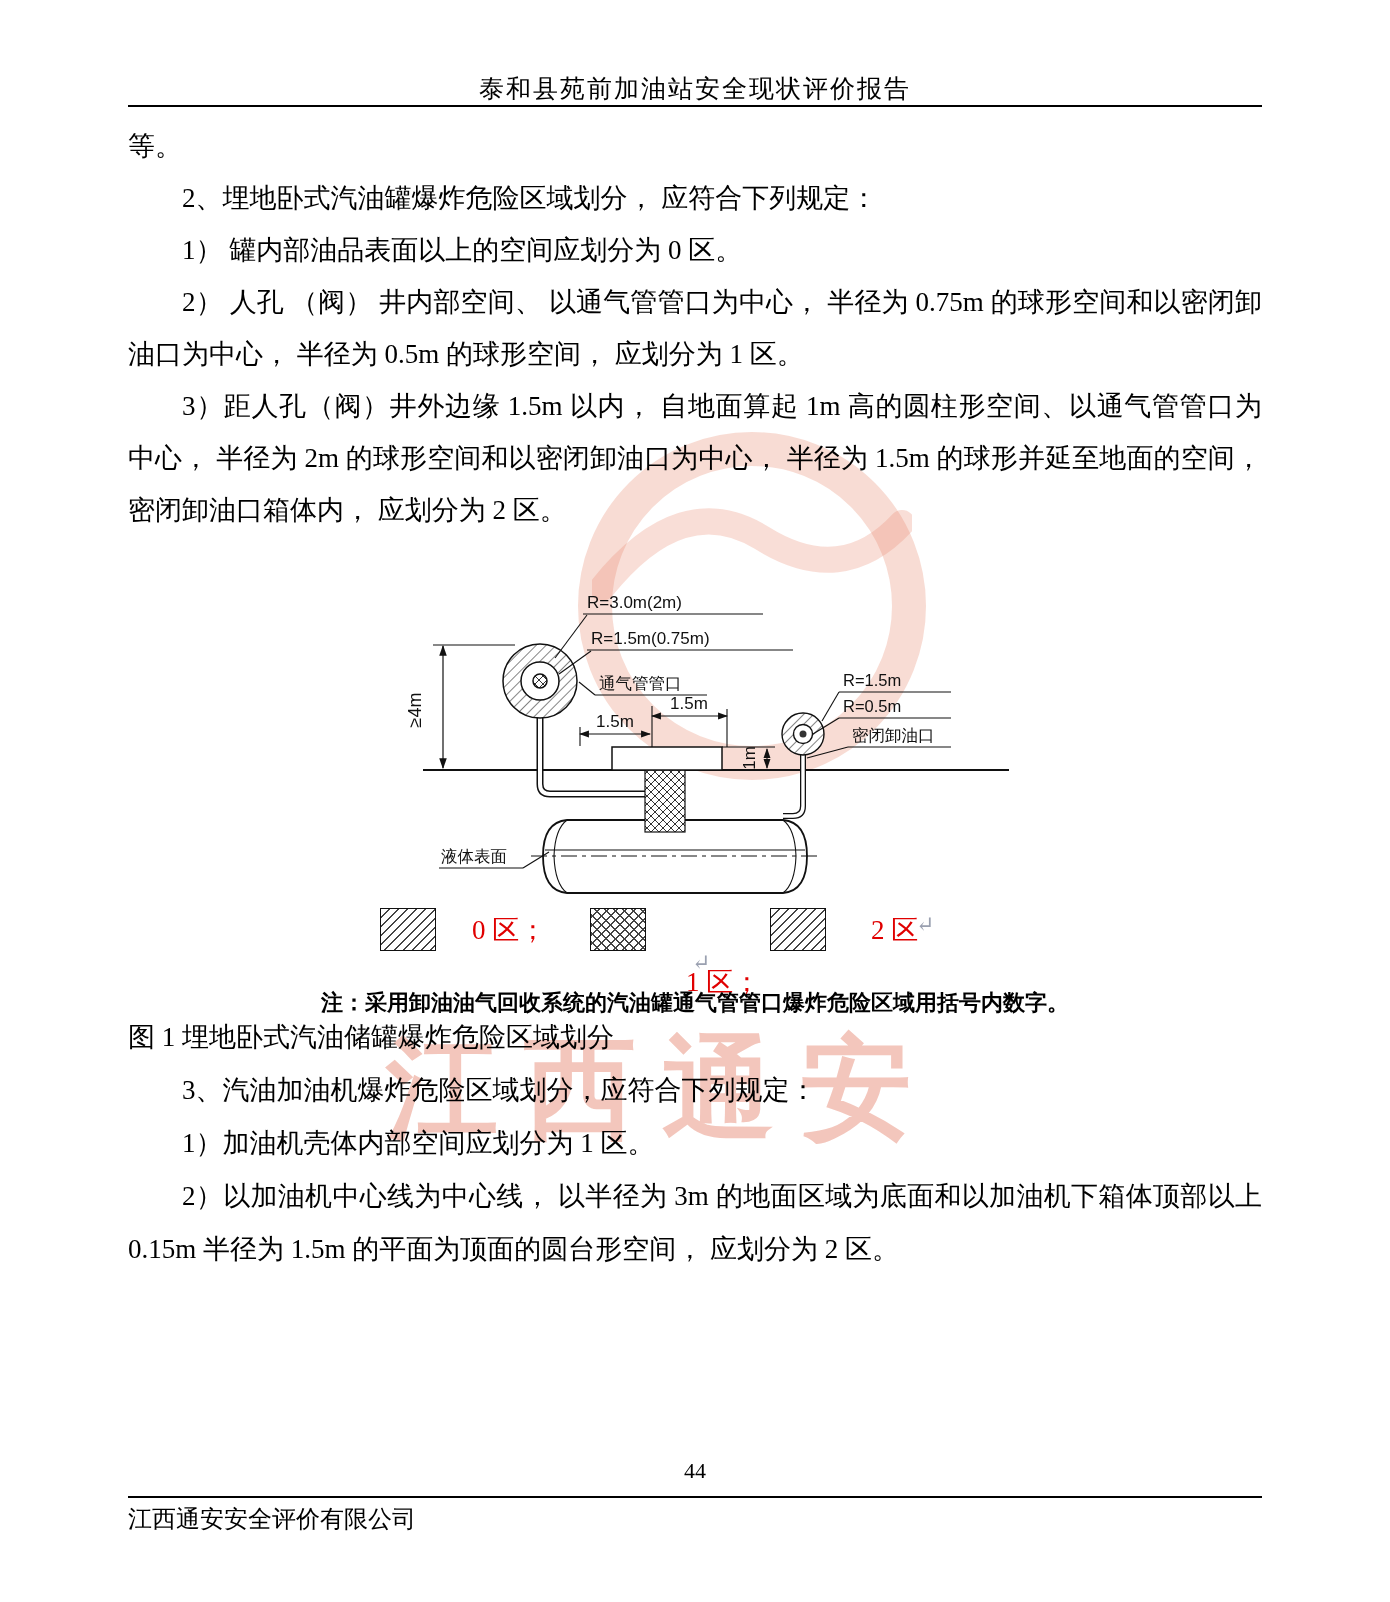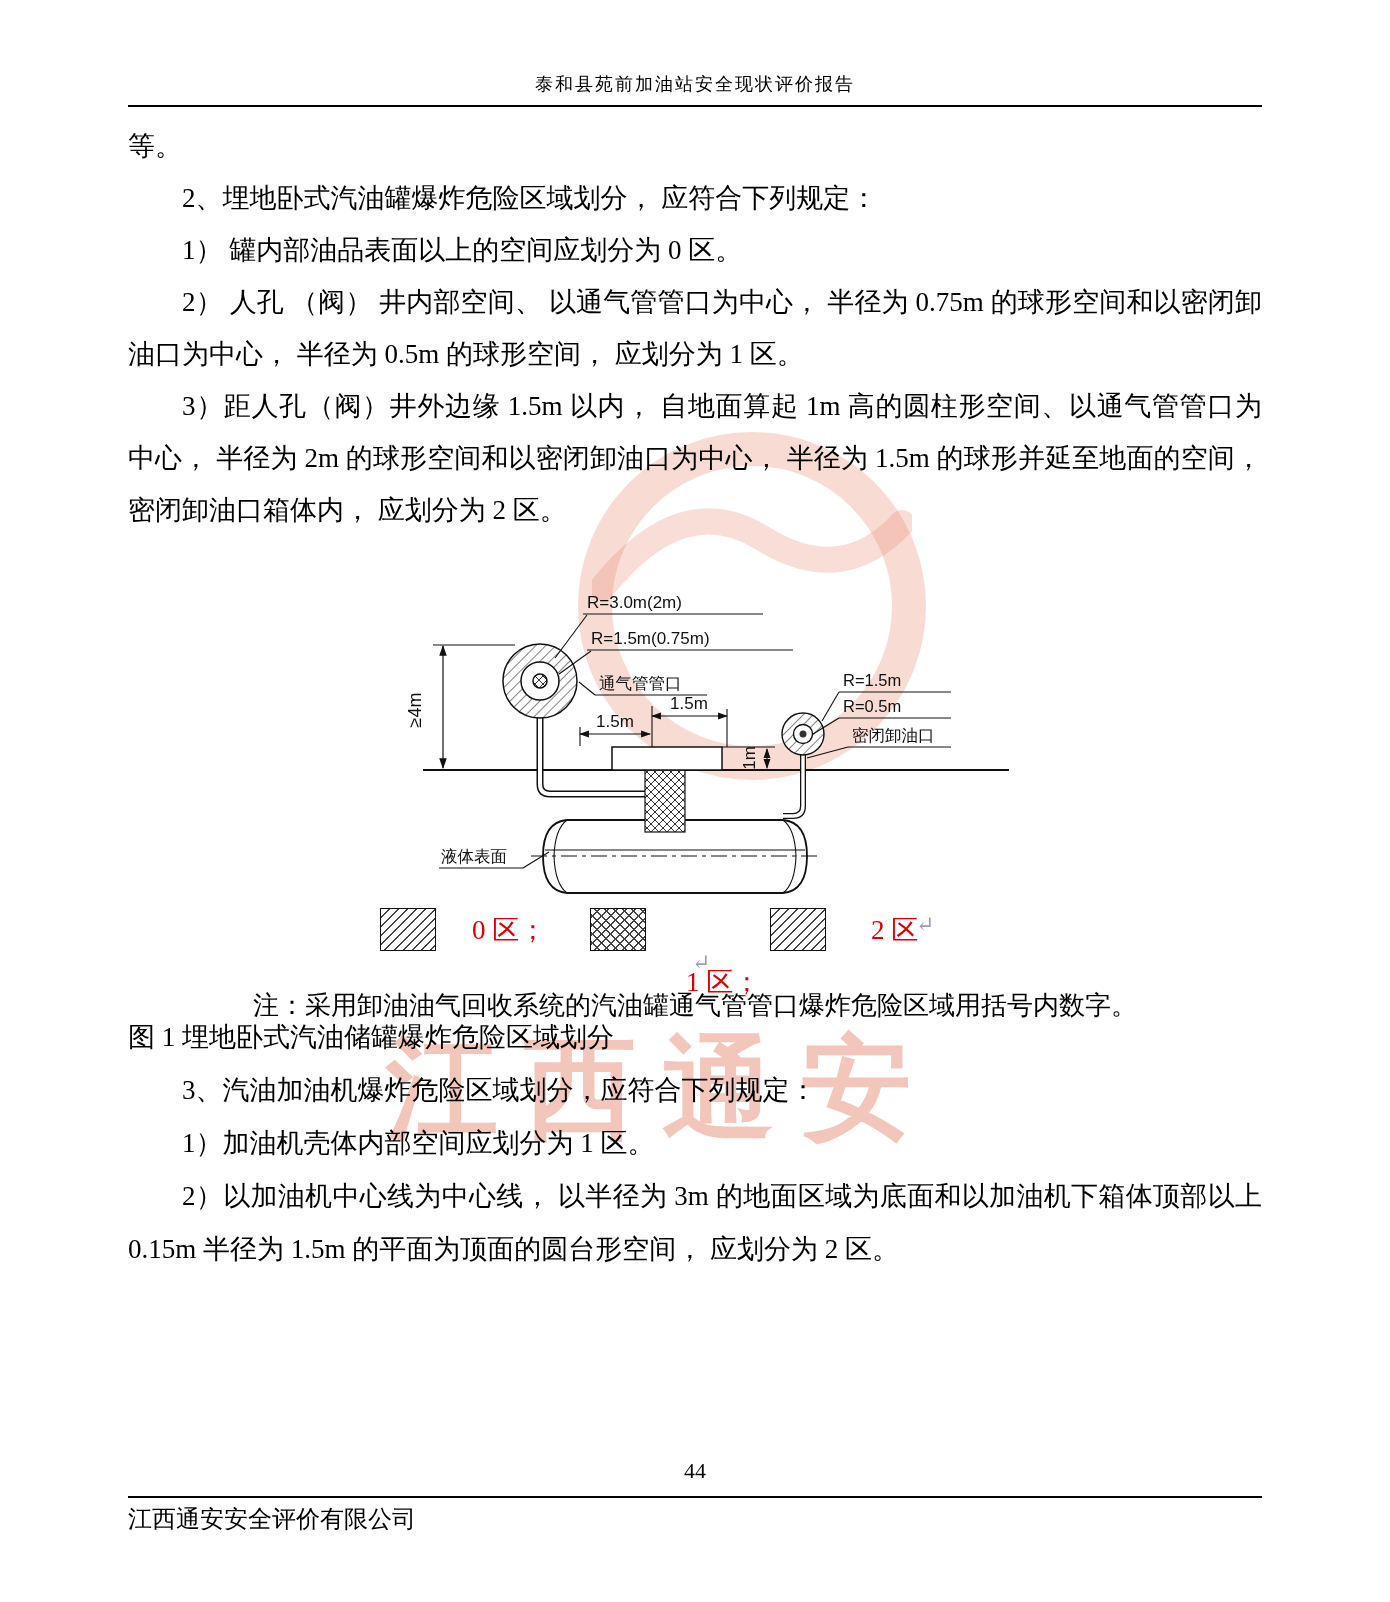--- a/index.html
+++ b/index.html
@@ -15,40 +15,40 @@
     border:34px solid rgba(233,138,112,0.30); border-radius:50%;
   }
   .wm-swoosh { position:absolute; left:592px; top:468px; }
   .wm-text {
     position:absolute; left:338px; top:1014px; white-space:nowrap;
     font-size:112px; font-weight:bold; letter-spacing:26px;
     color:rgba(226,112,88,0.40);
     margin-left:48px;
   }
   
-  .doc-header { position:absolute; top:72px; left:0; width:100%; text-align:center; font-size:18px; letter-spacing:2px; }
+  .doc-header { position:absolute; top:72px; left:0; width:100%; text-align:center; font-size:25px; letter-spacing:2px; }
   .header-rule { position:absolute; top:105px; left:128px; width:1134px; border-top:2px solid #000; }
   .page-num   { position:absolute; top:1458px; left:0; width:100%; text-align:center; font-size:22px; }
   .footer-rule{ position:absolute; top:1496px; left:128px; width:1134px; border-top:2px solid #000; }
   .doc-footer { position:absolute; top:1503px; left:128px; width:1134px; display:flex; justify-content:space-between; font-size:24px;font-family:Liberation Mono, monospace; }
   
   .content-a { position:absolute; left:128px; top:120px;  width:1134px; font-size:27px; line-height:52px; text-align:justify; }
   .content-b { position:absolute; left:128px; top:1064px; width:1134px; font-size:27px; line-height:53px; text-align:justify; }
   .content-a p, .content-b p { text-indent:2em; }
   .content-a p.no-indent { text-indent:0; }
   
   .figure { position:absolute; left:375px; top:588px; width:640px; height:320px; }
   .legend-sq { position:absolute; width:56px; height:43px; border:1.5px solid #111; background-color:#fff; }
   .hatch-diag  { background-image:repeating-linear-gradient(135deg, rgba(0,0,0,0) 0 5px, #444 5px 6.5px); }
   .hatch-cross { background-image:
       repeating-linear-gradient(45deg,  rgba(0,0,0,0) 0 5px, #444 5px 6.5px),
       repeating-linear-gradient(135deg, rgba(0,0,0,0) 0 5px, #444 5px 6.5px); }
   .legend-lb { position:absolute; font-size:27px; color:#e00000; white-space:nowrap; }
   .ret-mark  { position:absolute; font-size:22px; color:#9aa0b0; }
-  .fig-note    { position:absolute; left:128px; top:988px;  width:1134px; text-align:center; font-size:26px; }
+  .fig-note    { position:absolute; left:128px; top:988px;  width:1134px; text-align:center; font-size:22px;font-weight:bold; }
   .fig-caption { position:absolute; left:128px; top:1019px; width:1134px; text-align:left; font-size:27px; }
   
   .figure svg text { font-family:"Liberation Sans","DejaVu Sans",sans-serif; fill:#111; }
 </style>
 </head>
 <body>
 
 <div class="page">
 
   <div class="wm-ring"></div>

